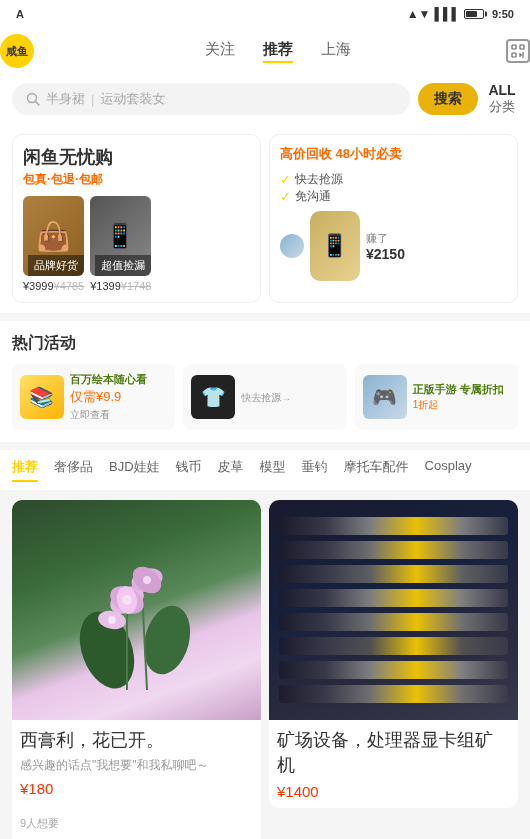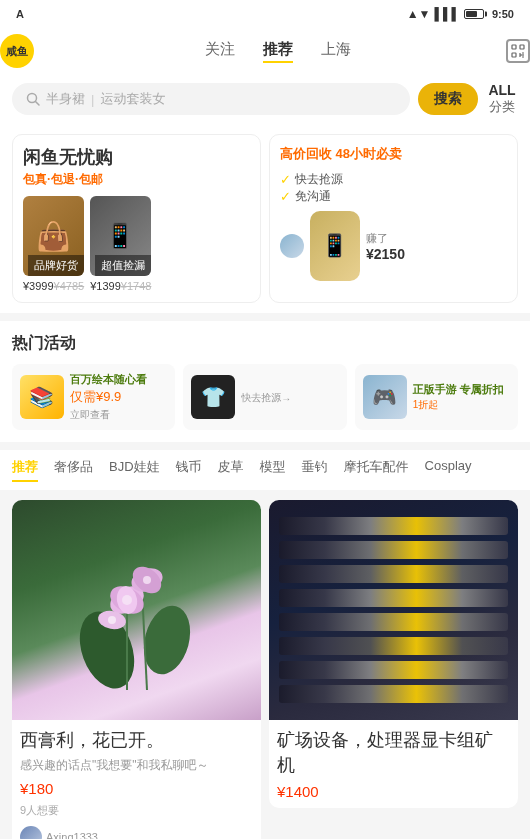--- a/index.html
+++ b/index.html
@@ -203,21 +203,21 @@
     .grid-item {
       background: #fff;
       border-radius: 10px;
       overflow: hidden;
     }
     .grid-info { padding: 8px; }
     .grid-title { font-size: 18px; color: #333; line-height: 1.4; margin-bottom: 4px; }
     .grid-sub { font-size: 12px; color: #999; margin-bottom: 6px; }
     .grid-price { color: #FF3300; font-size: 15px; font-weight: normal; }
     .grid-price-label { font-size: 12px; }
-    .grid-footer { display: flex; justify-content: space-between; align-items: center; margin-top: 6px; }
+    .grid-footer { display: flex; justify-content: space-between; align-items: center; margin-top: 19px; }
     .grid-likes { font-size: 11px; color: #aaa; }
     .grid-avatar {
       display: flex; align-items: center; gap: 4px; margin-top: 8px;
     }
     .avatar-circle {
       width: 22px; height: 22px; border-radius: 50%;
       background: linear-gradient(135deg, #6a85b6, #bac8e0);
       flex-shrink: 0;
     }
     .avatar-name { font-size: 11px; color: #999; }

